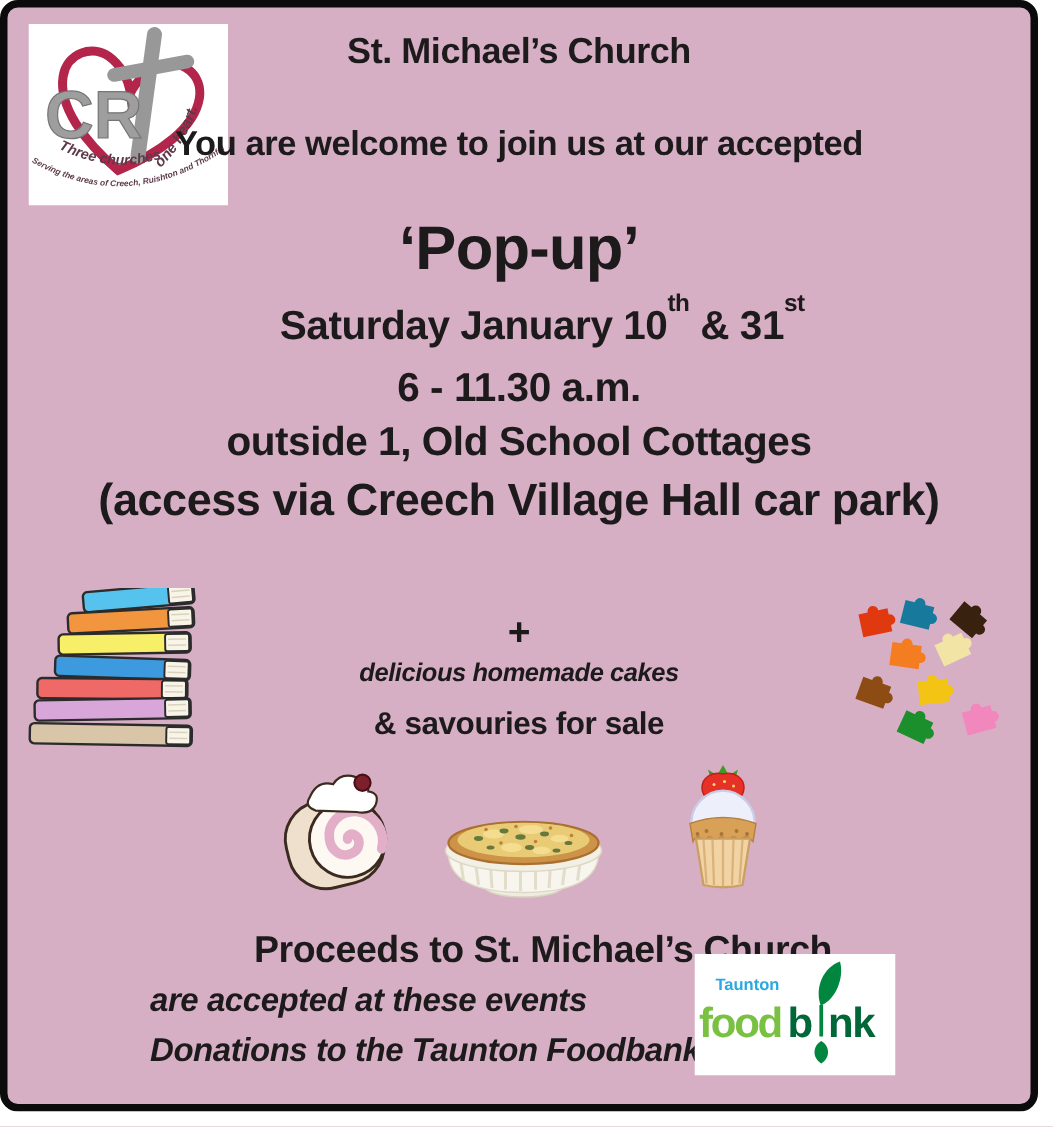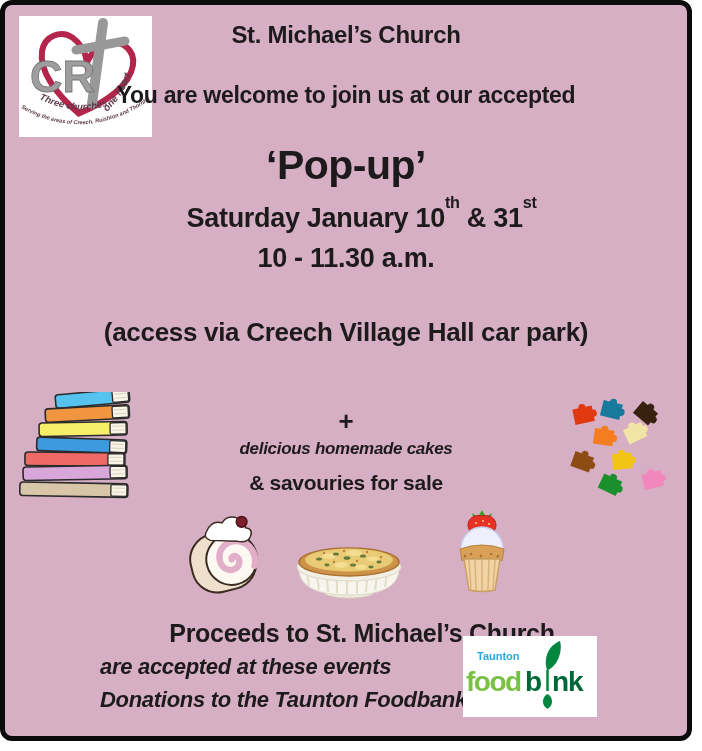--- a/index.html
+++ b/index.html
@@ -17,21 +17,21 @@
     color: #1d1a1c;
   }
   .txt { position: absolute; left: 0; right: 0; text-align: center; font-weight: bold; letter-spacing: -0.3px; }
   .church-line   { top: 16px;  font-size: 24px; text-align: center; }
   .welcome-line  { top: 77px;  font-size: 23px; }
   .popup-title   { top: 137px; font-size: 41px; letter-spacing: -0.5px; }
   .date-line     { top: 197px; font-size: 27px; margin-left: 31px; }
   .date-line sup { font-size: 60%; position: relative; top: -0.55em; }
   .time-line     { top: 238px; font-size: 27px; }
   .location-line { top: 274px; font-size: 27px; }
-  .access-line   { top: 312px; font-size: 26px; }
+  .access-line   { top: 312px; font-size: 30px; }
   .offer-1       { top: 365px; font-size: 26px; }
   .offer-plus    { top: 401px; font-size: 26px; }
   .offer-2       { top: 434px; font-size: 17px; font-style: italic; }
   .offer-3       { top: 466px; font-size: 21px; }
   .proceeds-line { top: 614px; font-size: 25px; margin-left: 32px; }
   .donations {
     position: absolute; left: 95px; top: 645px; width: 370px;
     font-size: 22px; font-weight: bold; font-style: italic;
     line-height: 33px; text-align: left; letter-spacing: -0.3px;
   }
@@ -69,21 +69,22 @@
     <text font-size="5.6" font-weight="bold" font-style="italic" fill="#5d3a4a">
       <textPath href="#tp-bottom">Serving the areas of Creech, Ruishton and Thornfalcon</textPath>
     </text>
   </svg>
 
   <div class="txt church-line">St. Michael’s Church</div>
   <div class="txt welcome-line">You are welcome to join us at our accepted</div>
 
   <div class="txt popup-title">‘Pop-up’</div>
   <div class="txt date-line"><span>Saturday January 10</span><sup>th</sup><span> &amp; 31</span><sup>st</sup></div>
-  <div class="txt time-line">10 - 11.30 a.m.</div>
+  <div class="txt time-line">6 - 11.30 a.m.</div>
+  <div class="txt location-line">outside 1, Old School Cottages</div>
   <div class="txt access-line">(access via Creech Village Hall car park)</div>
 
   <div class="txt offer-plus">+</div>
   <div class="txt offer-2">delicious homemade cakes</div>
   <div class="txt offer-3">&amp; savouries for sale</div>
 
   <svg class="img books" viewBox="0 0 140 118">
     <g transform="translate(38,3) rotate(-5)">
       <rect width="74" height="13.5" rx="3" stroke="#2b2b2b" stroke-width="1.6" fill="#56c2ee"></rect>
       <rect x="57" y="1" width="16" height="11.5" rx="1.5" fill="#f8f4e8" stroke="#2b2b2b" stroke-width="1.3"></rect>

